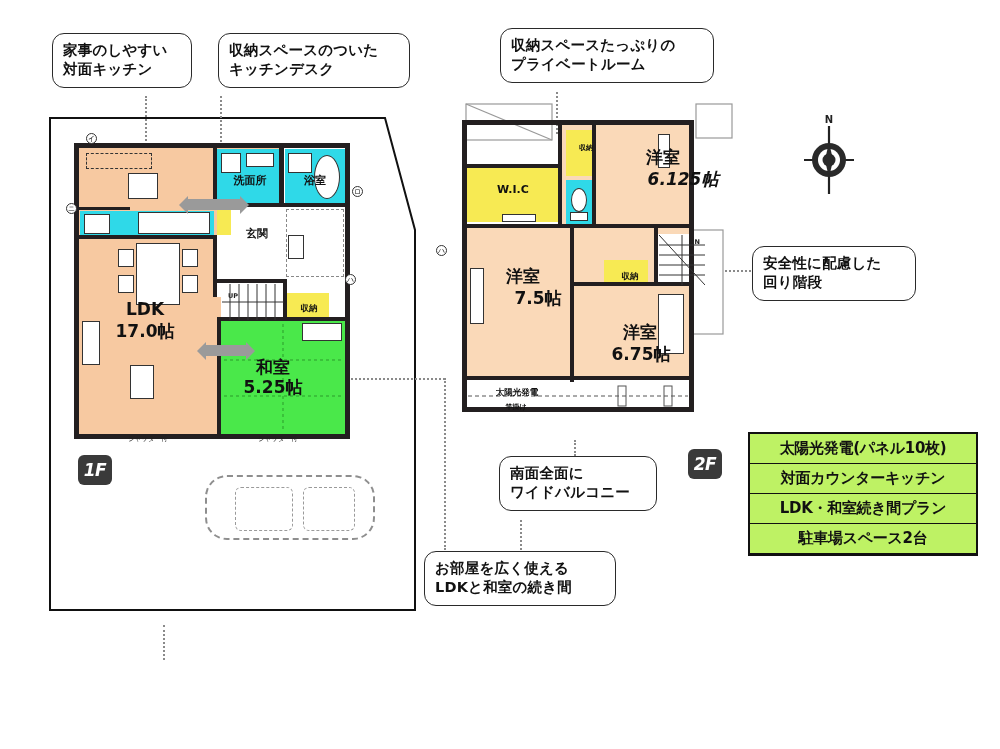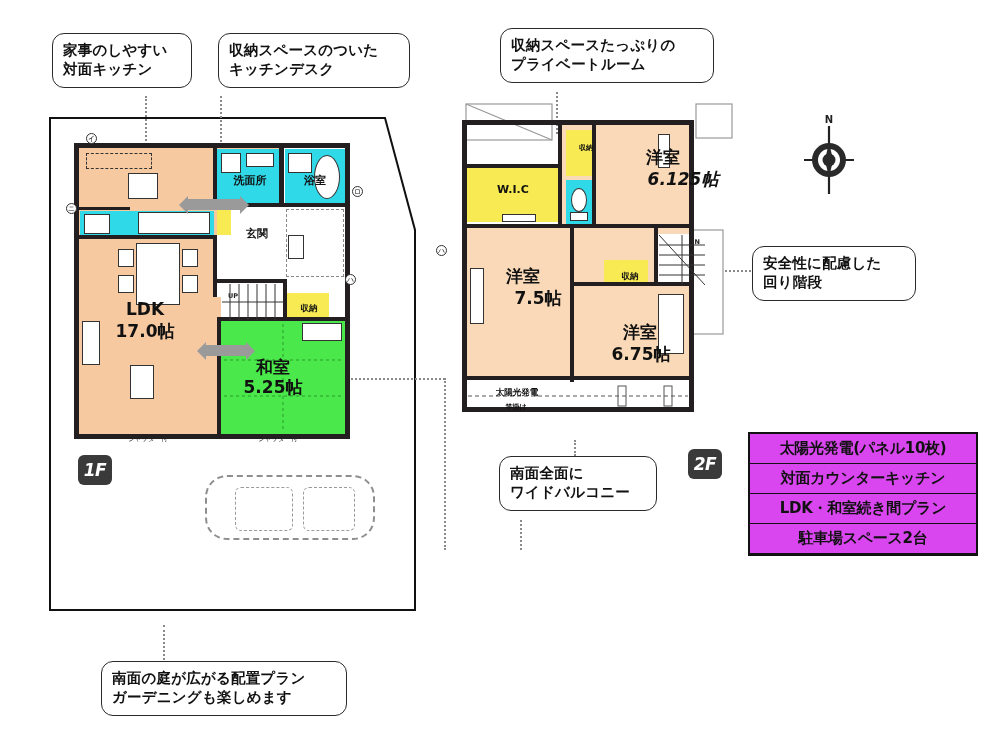--- a/index.html
+++ b/index.html
@@ -127,21 +127,21 @@
   .arrow::before { left: -9px;  border-right: 9px solid #9a9a9a; }
   .arrow::after  { right: -9px; border-left: 9px solid #9a9a9a; }
 
   
   .compass { position: absolute; z-index: 25; }
 
   
   .feat-table {
     position: absolute;
     border: 2.4px solid #111;
-    background: #d946ef;
+    background: #bef264;
     z-index: 30;
   }
   .feat-row {
     border-bottom: 1.6px solid #111;
     height: 30px;
     display: flex; align-items: center; justify-content: center;
     font-size: 15px;
     font-weight: 700;
     letter-spacing: -.3px;
     white-space: nowrap;
@@ -209,23 +209,23 @@
 
   <div class="callout" style="left:500px; top:28px; width:214px;">収納スペースたっぷりの
 プライベートルーム</div>
 
   <div class="callout" style="left:752px; top:246px; width:164px;">安全性に配慮した
 回り階段</div>
 
   <div class="callout" style="left:499px; top:456px; width:158px;">南面全面に
 ワイドバルコニー</div>
 
-
-  <div class="callout" style="left:101px; top:661px; width:246px;">南面の庭が広がる配置プラン
-ガーデニングも楽しめます</div>
+  <div class="callout" style="left:424px; top:551px; width:192px;">お部屋を広く使える
+LDKと和室の続き間</div>
+
 
   <svg class="lot" style="left:40px; top:110px;" width="380" height="510" viewBox="0 0 380 510">
     <polygon points="10,8 345,8 375,120 375,500 10,500" fill="none" stroke="#111" stroke-width="2"></polygon>
   </svg>
 
   <div class="plan" style="left:74px; top:143px; width:276px; height:300px;">
 
     <div class="room r-ldk" style="left:3px; top:3px; width:144px; height:290px;"></div>
 
     <div class="room r-ldk" style="left:147px; top:3px; width:62px; height:62px;"></div>

